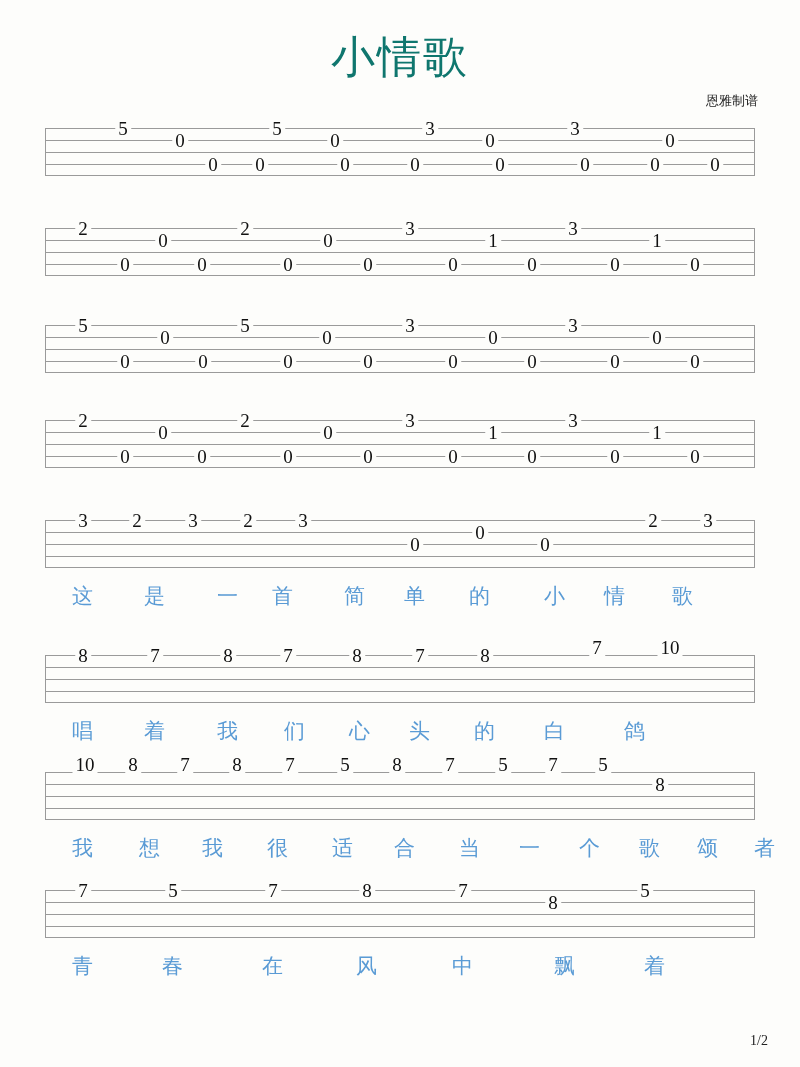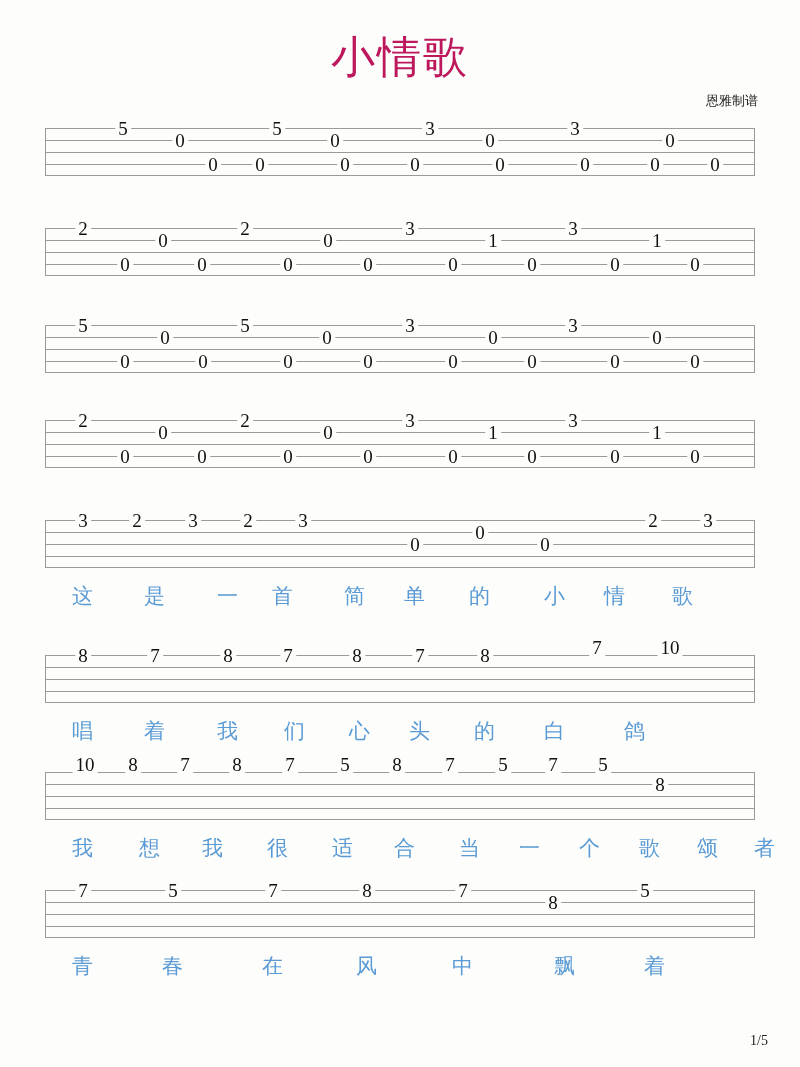--- a/index.html
+++ b/index.html
@@ -20,21 +20,21 @@
     height: 1067px;
     background: #fdfdfb;
   }
   .title {
     position: absolute;
     top: 28px;
     left: 0;
     width: 800px;
     text-align: center;
     font-size: 44px;
-    color: #be185d;
+    color: #0f766e;
     font-family: "Liberation Serif", serif;
     letter-spacing: 2px;
   }
   .credit {
     position: absolute;
     top: 92px;
     right: 42px;
     font-size: 13px;
     color: #222;
     font-family: "Liberation Serif", serif;
@@ -307,21 +307,21 @@
           <div class="note" style="left: 128px; top: 0px;">5</div>
           <div class="note" style="left: 228px; top: 0px;">7</div>
           <div class="note" style="left: 322px; top: 0px;">8</div>
           <div class="note" style="left: 418px; top: 0px;">7</div>
           <div class="note" style="left: 508px; top: 12px;">8</div>
           <div class="note" style="left: 600px; top: 0px;">5</div>
         </div>
       </div>
     </div>
 
-  <div class="page-number">1/5</div>
+  <div class="page-number">1/2</div>
 <div class="lyrics" style="top: 582px;">
       <span class="lyric-ch" style="left: 38px;">这</span>
       <span class="lyric-ch" style="left: 110px;">是</span>
       <span class="lyric-ch" style="left: 183px;">一</span>
       <span class="lyric-ch" style="left: 238px;">首</span>
       <span class="lyric-ch" style="left: 310px;">简</span>
       <span class="lyric-ch" style="left: 370px;">单</span>
       <span class="lyric-ch" style="left: 435px;">的</span>
       <span class="lyric-ch" style="left: 510px;">小</span>
       <span class="lyric-ch" style="left: 570px;">情</span>

